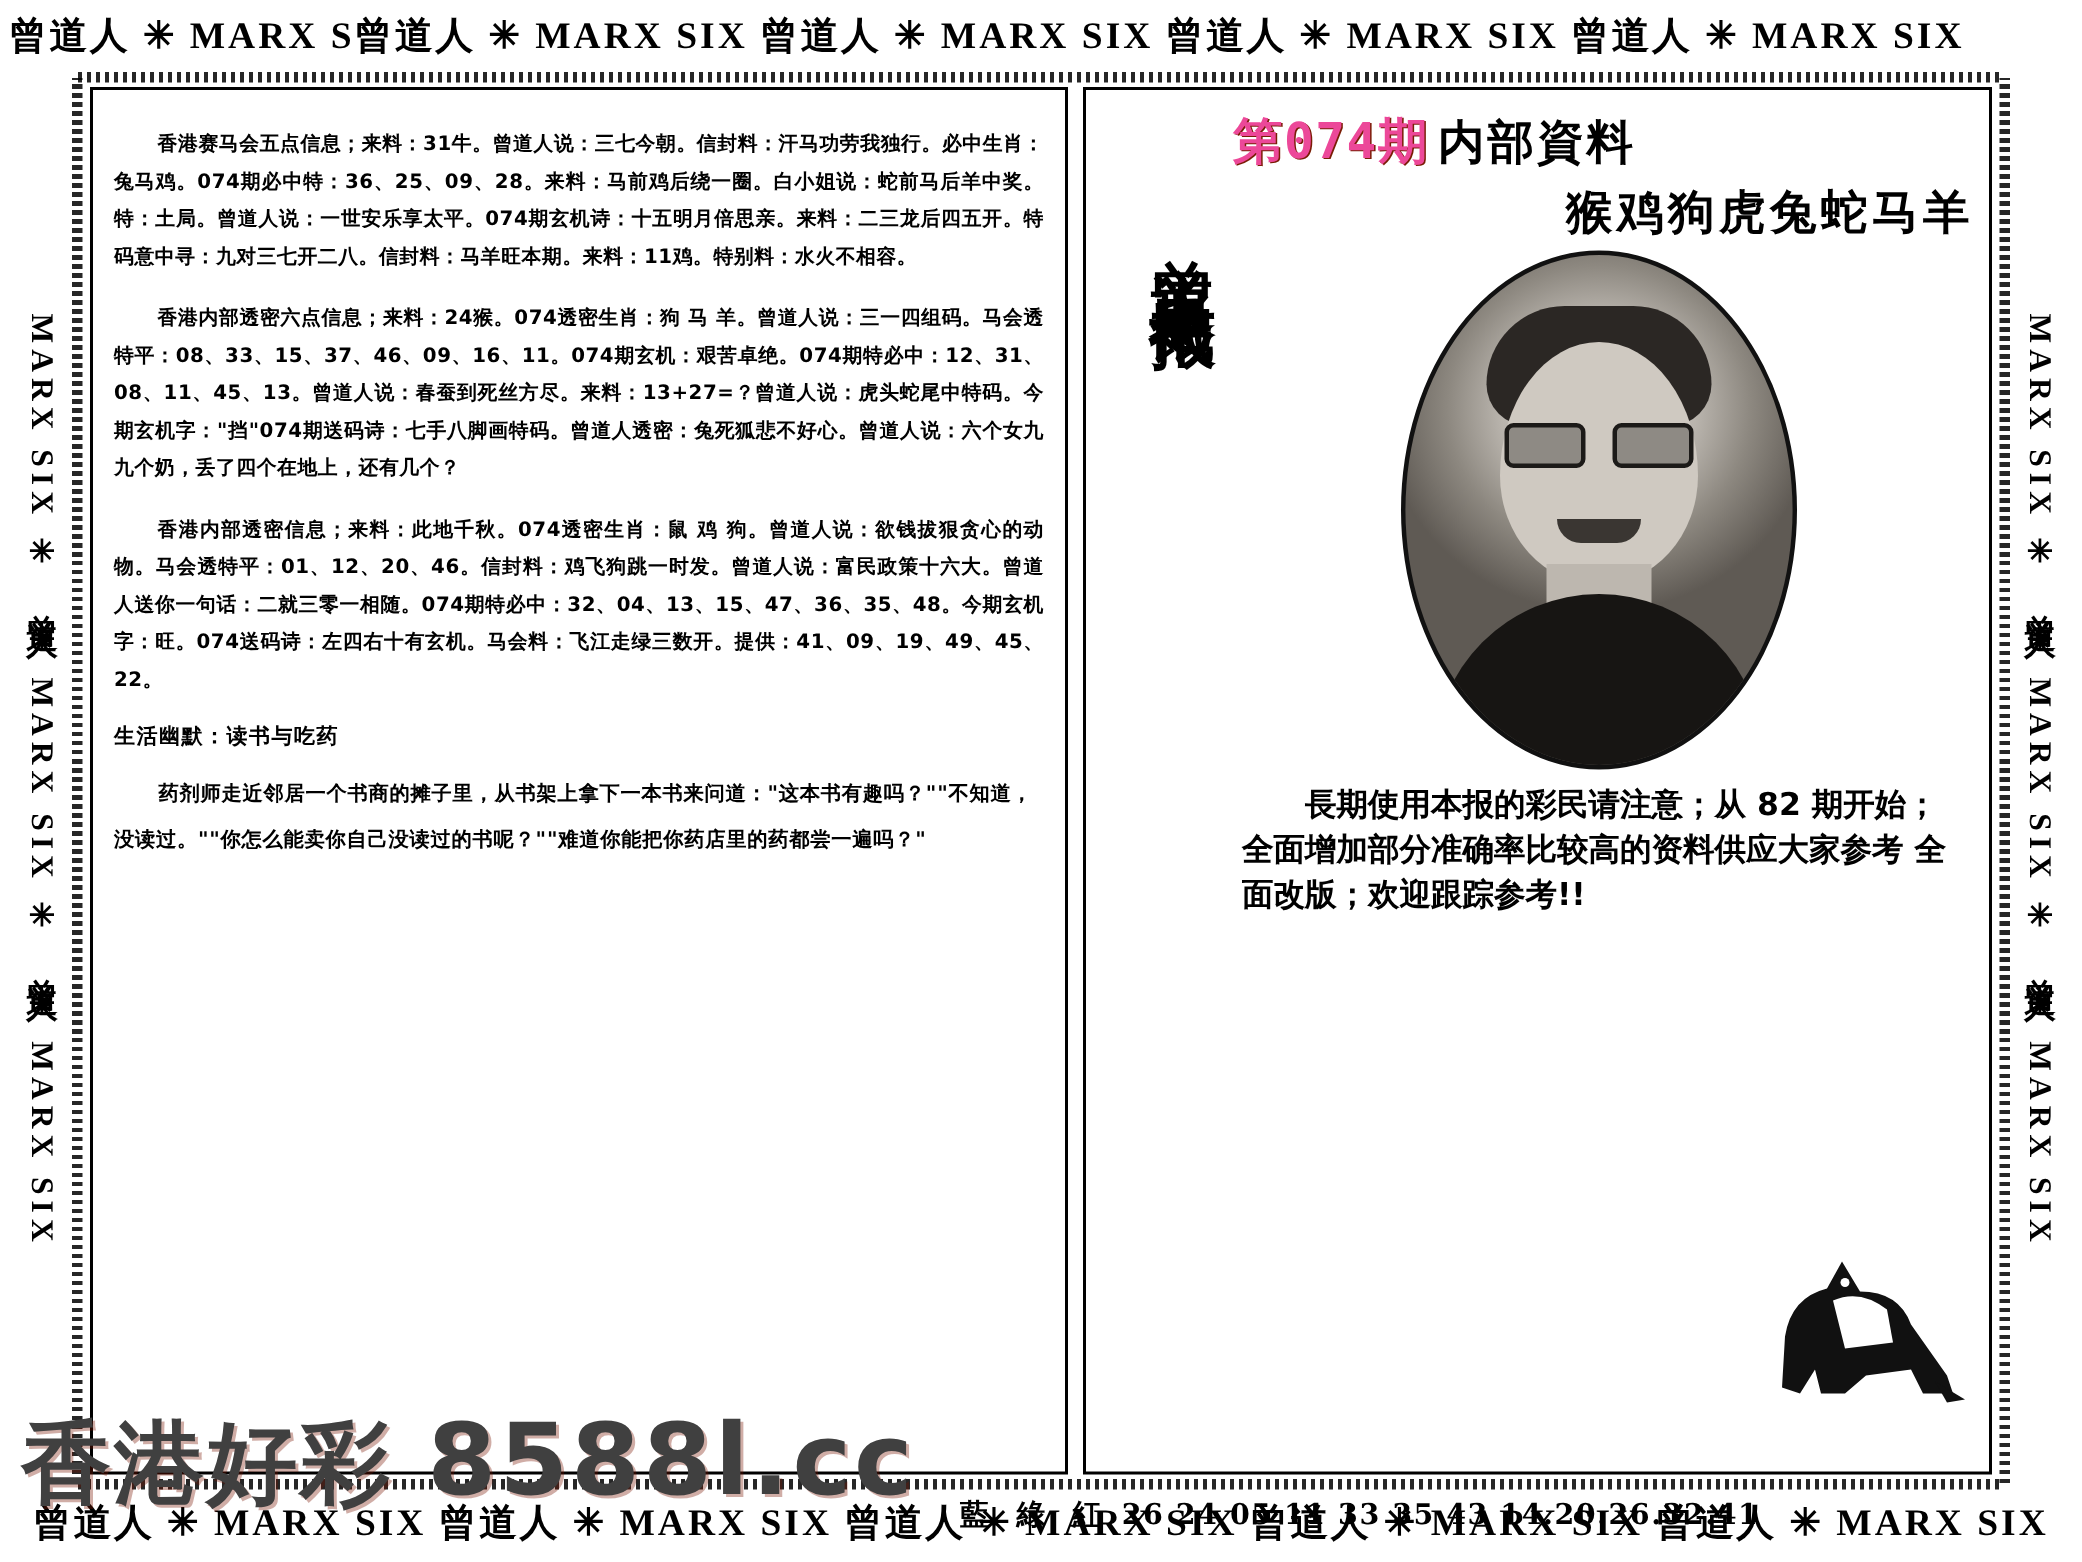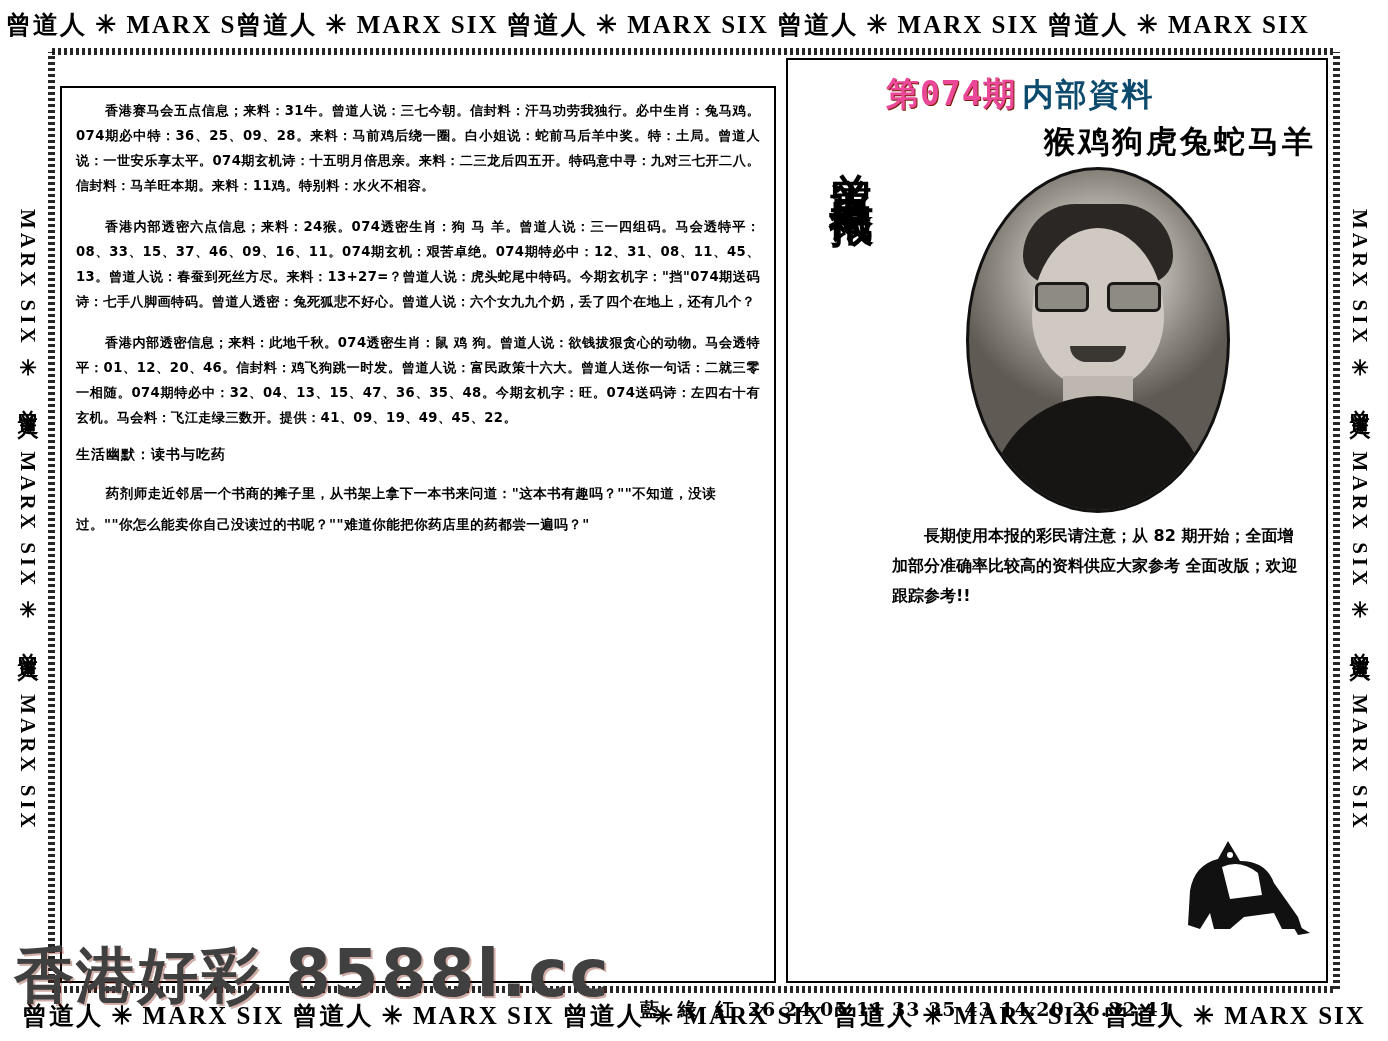--- a/index.html
+++ b/index.html
@@ -66,27 +66,26 @@
   .wave-right{top:52px;bottom:52px;right:48px;width:7px;
      background:repeating-linear-gradient(0deg,#000 0 3px,transparent 3px 6px);}
 
   
   .content{
     position:absolute;
     left:60px;top:58px;right:60px;bottom:58px;
     display:flex;
   }
   .col-left{
-    width:716px;
+    width:652px;
     border:2px solid #000;
     box-sizing:border-box;
-    padding:10px 14px 6px 14px;
+    padding:24px 14px 6px 14px;
     position:relative;
     background:#fff;
-    margin-top:28px;
   }
   .col-right{
     flex:1;
     margin-left:10px;
     border:2px solid #000;
     box-sizing:border-box;
     position:relative;
     background:#fff;
     display:flex;
   }
@@ -148,21 +147,21 @@
     font-size:33px;
     font-weight:bold;
     color:#ec4899;
     letter-spacing:1px;
     -webkit-text-stroke:0;
     text-shadow:1px 1px 0 #7a1d05;
   }
   .issue-inner{
     font-size:31px;
     font-weight:bold;
-    color:#0c4a6e;
+    color:#000000;
     letter-spacing:2px;
   }
   .zodiacs{
     text-align:right;
     font-size:31px;
     font-weight:bold;
     letter-spacing:3px;
     margin:4px 0 2px 30px;
   }
   .portrait-wrap{
@@ -217,21 +216,21 @@
   .jockey-text{
     font-family:"DejaVu Serif", serif;
     font-size:17.5px;
     line-height:29px;
     font-weight:bold;
     margin:14px 8px 0 12px;
     text-align:justify;
   }
   .notice-text{
     font-family:"DejaVu Sans", sans-serif;
-    font-size:16px;
+    font-size:21px;
     line-height:30px;
     font-weight:bold;
     margin:8px 8px 0 12px;
     text-indent:2em;
     position:relative;
     z-index:2;
   }
   .dog{
     position:absolute;
     right:6px;bottom:40px;

